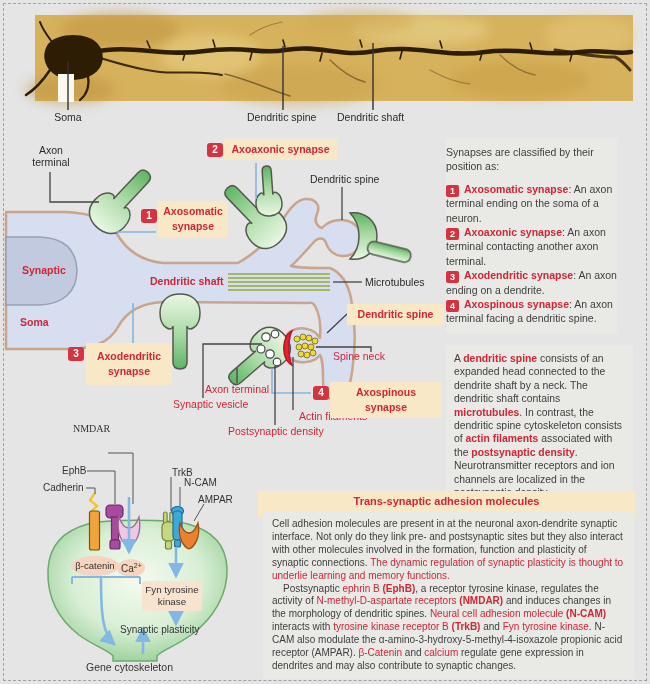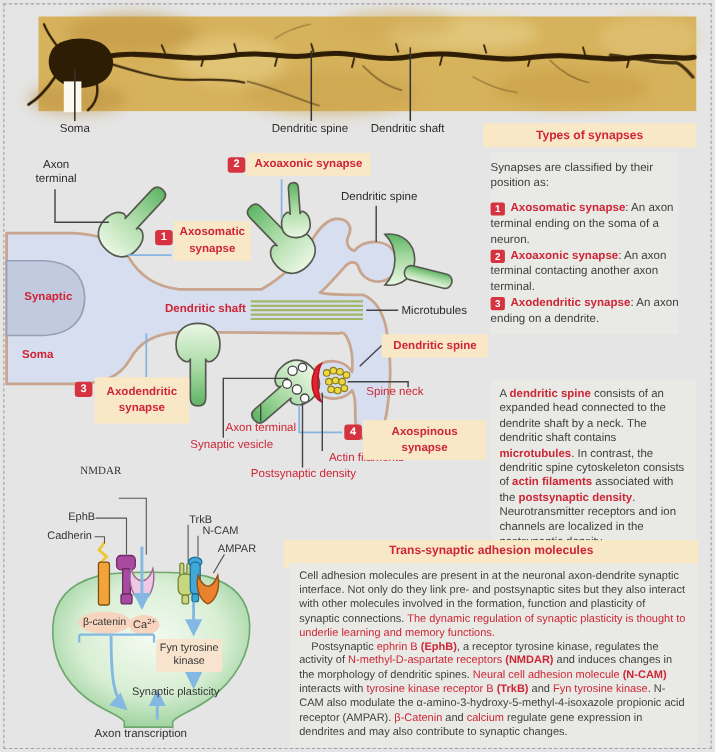--- a/index.html
+++ b/index.html
@@ -239,26 +239,26 @@
 
   <div class="abs badge" style="left:141px;top:209px;">1</div>
   <div class="abs lbox" style="left:158px;top:201px;width:62px;">Axosomatic synapse</div>
   <div class="abs badge" style="left:207px;top:143px;">2</div>
   <div class="abs lbox" style="left:224px;top:139px;width:105px;">Axoaxonic synapse</div>
   <div class="abs badge" style="left:68px;top:347px;">3</div>
   <div class="abs lbox" style="left:86px;top:343px;width:78px;padding:6px 4px;">Axodendritic synapse</div>
   <div class="abs badge" style="left:313px;top:386px;">4</div>
   <div class="abs lbox" style="left:330px;top:382px;width:104px;">Axospinous synapse</div>
 
-  <div class="abs hdr" style="left:439px;top:112px;width:194px;height:22px;">Types of synapses</div>
   <div class="abs gbody tb" style="left:446px;top:138px;width:171px;">
     <p class="intro">Synapses are classified by their position as:</p>
     <p class="ti"><span class="nbdg">1</span><span class="rb">Axosomatic synapse</span><span>: An axon terminal ending on the soma of a neuron.</span></p>
     <p class="ti"><span class="nbdg">2</span><span class="rb">Axoaxonic synapse</span><span>: An axon terminal contacting another axon terminal.</span></p>
     <p class="ti"><span class="nbdg">3</span><span class="rb">Axodendritic synapse</span><span>: An axon ending on a dendrite.</span></p>
+    <p class="ti"><span class="nbdg">4</span><span class="rb">Axospinous synapse</span><span>: An axon terminal facing a dendritic spine.</span></p>
   </div>
 
   <div class="abs gbody sb" style="left:446px;top:345px;width:171px;">
     <p><span>A </span><span class="rb">dendritic spine</span><span> consists of an expanded head connected to the dendrite shaft by a neck. The dendritic shaft contains </span><span class="rb">microtubules</span><span>. In contrast, the dendritic spine cytoskeleton consists of </span><span class="rb">actin filaments</span><span> associated with the </span><span class="rb">postsynaptic density</span><span>. Neurotransmitter receptors and ion channels are localized in the postsynaptic density.</span></p>
   </div>
 
   <div class="abs hdr" style="left:258px;top:491px;width:377px;height:26px;line-height:20px;">Trans-synaptic adhesion molecules</div>
   <div class="abs gbody ab" style="left:263px;top:512px;width:353px;">
     <p><span>Cell adhesion molecules are present in at the neuronal axon-dendrite synaptic interface. Not only do they link pre- and postsynaptic sites but they also interact with other molecules involved in the formation, function and plasticity of synaptic connections. </span><span class="rd">The dynamic regulation of synaptic plasticity is thought to underlie learning and memory functions.</span></p>
     <p class="indent"><span>Postsynaptic </span><span class="rd">ephrin B</span><span> </span><span class="rb">(EphB)</span><span>, a receptor tyrosine kinase, regulates the activity of </span><span class="rd">N-methyl-D-aspartate receptors</span><span> </span><span class="rb">(NMDAR)</span><span> and induces changes in the morphology of dendritic spines. </span><span class="rd">Neural cell adhesion molecule</span><span> </span><span class="rb">(N-CAM)</span><span> interacts with </span><span class="rd">tyrosine kinase receptor B</span><span> </span><span class="rb">(TrkB)</span><span> and </span><span class="rd">Fyn tyrosine kinase</span><span>. N-CAM also modulate the α-amino-3-hydroxy-5-methyl-4-isoxazole propionic acid receptor (AMPAR). </span><span class="rd">β-Catenin</span><span> and </span><span class="rd">calcium</span><span> regulate gene expression in dendrites and may also contribute to synaptic changes.</span></p>
@@ -267,15 +267,15 @@
   <div class="abs mlab" style="left:73px;top:423px;font-family:Liberation Serif, serif;">NMDAR</div>
   <div class="abs mlab" style="left:62px;top:465px;">EphB</div>
   <div class="abs mlab" style="left:43px;top:482px;">Cadherin</div>
   <div class="abs mlab" style="left:172px;top:467px;">TrkB</div>
   <div class="abs mlab" style="left:184px;top:477px;">N-CAM</div>
   <div class="abs mlab" style="left:198px;top:494px;">AMPAR</div>
   <div class="abs" style="left:72px;top:560px;width:46px;text-align:center;font-size:9.5px;color:#333;">β-catenin</div>
   <div class="abs" style="left:121px;top:562px;font-size:10px;color:#333;"><span>Ca</span><sup>2+</sup></div>
   <div class="abs fyn" style="left:142px;top:581px;width:56px;">Fyn tyrosine kinase</div>
   <div class="abs mlab" style="left:120px;top:624px;">Synaptic plasticity</div>
-  <div class="abs mlab" style="left:86px;top:662px;font-size:10.5px;">Axon transcription</div>
+  <div class="abs mlab" style="left:86px;top:662px;font-size:10.5px;">Gene cytoskeleton</div>
 
 </div>
 
 </body></html>

